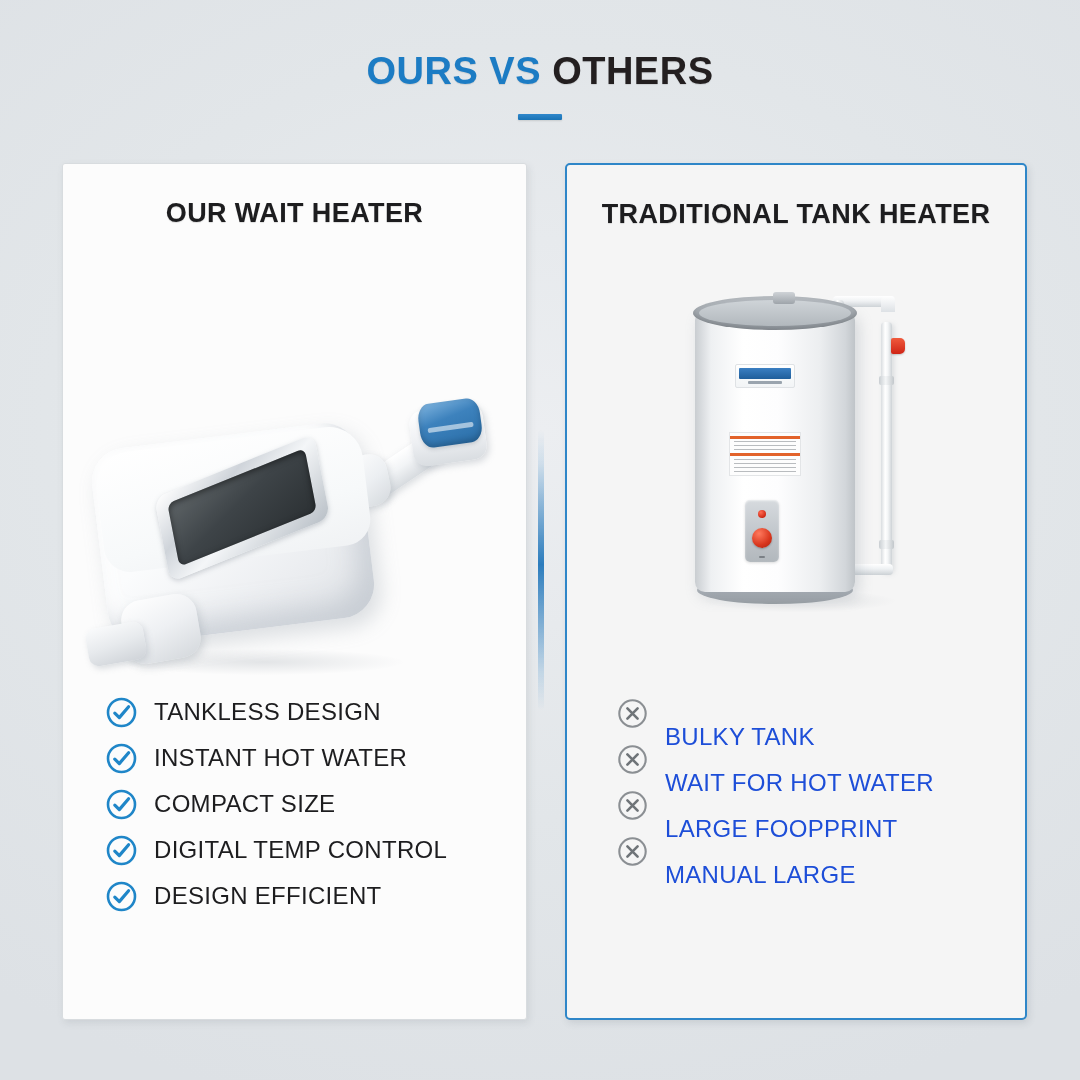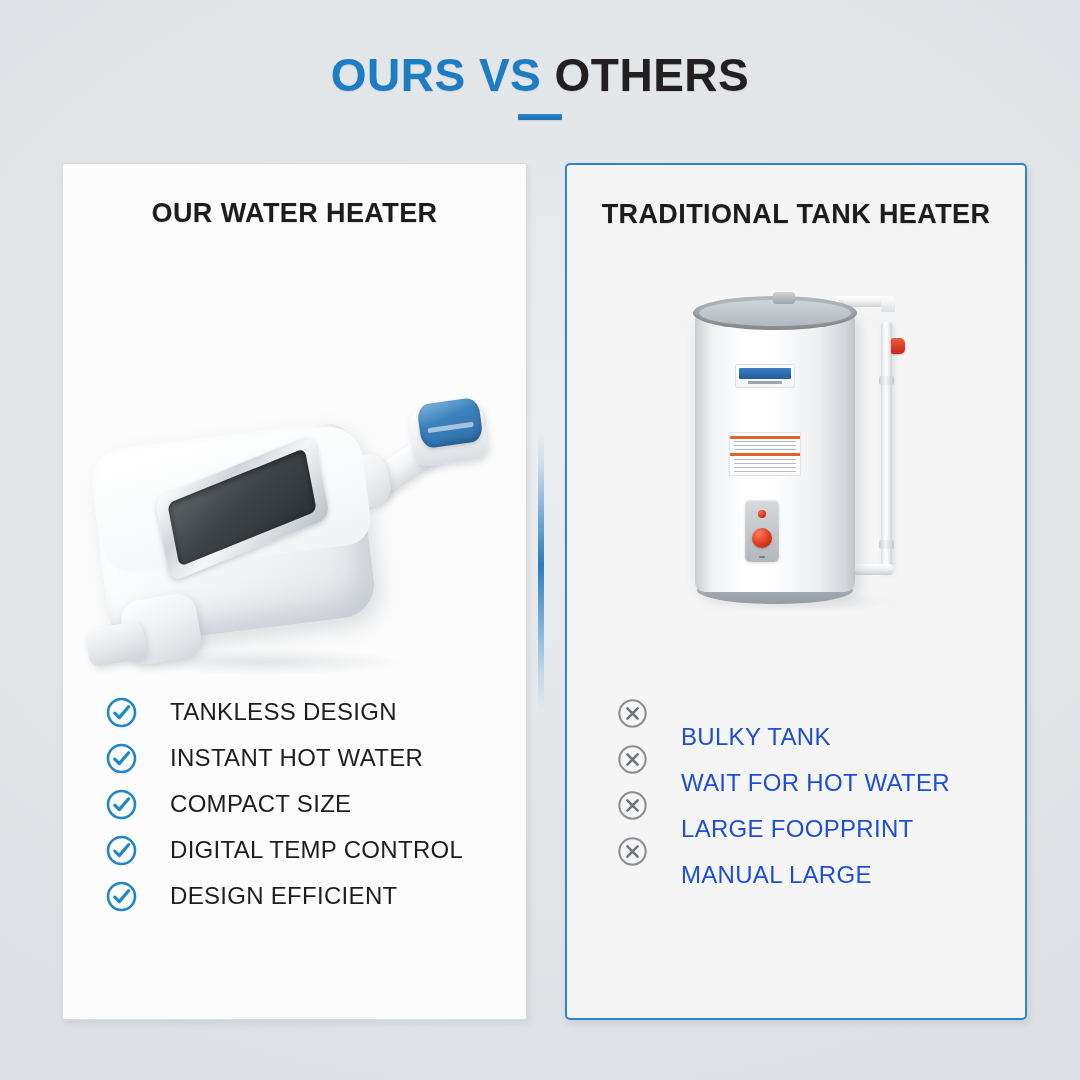--- a/index.html
+++ b/index.html
@@ -23,21 +23,21 @@
 
   
   .title-wrap {
     position: absolute;
     top: 52px;
     left: 0;
     width: 1080px;
     text-align: center;
   }
   .title {
-    font-size: 46px;
+    font-size: 38px;
     font-weight: bold;
     letter-spacing: 0.5px;
     line-height: 1;
     text-shadow: 0 1px 1px rgba(0,0,0,0.10);
     white-space: nowrap;
   }
   .title .ours { color: #1c7cc4; }
   .title .others { color: #231f20; }
   .title-underline {
     position: absolute;
@@ -485,21 +485,20 @@
     left: 0;
     top: 525px;
     width: 100%;
   }
   .feature-item {
     display: flex;
     align-items: center;
     height: 46px;
     padding-left: 43px;
     box-sizing: border-box;
-    gap: 16px;
   }
   .feature-icon {
     flex: 0 0 auto;
     width: 31px;
     height: 31px;
     margin-right: 17px;
   }
   .feature-icon svg { display: block; }
   .feature-text {
     font-size: 24px;
@@ -518,21 +517,21 @@
   <div class="title-wrap">
     <span class="title">
       <span class="ours">OURS VS </span><span class="others">OTHERS</span>
     </span>
   </div>
   <div class="title-underline"></div>
 
   <div class="center-accent"></div>
 
   <div class="card card-left">
-    <div class="card-title">OUR WATER HEATER</div>
+    <div class="card-title">OUR WAIT HEATER</div>
 
     <div class="product-area">
       <div class="tankless">
         <div class="tl-shadow"></div>
         <div class="tl-pipe-arm"></div>
         <div class="tl-cap-base"></div>
         <div class="tl-cap-blue">
           <div class="tl-cap-text"></div>
         </div>
         <div class="tl-body"></div>

